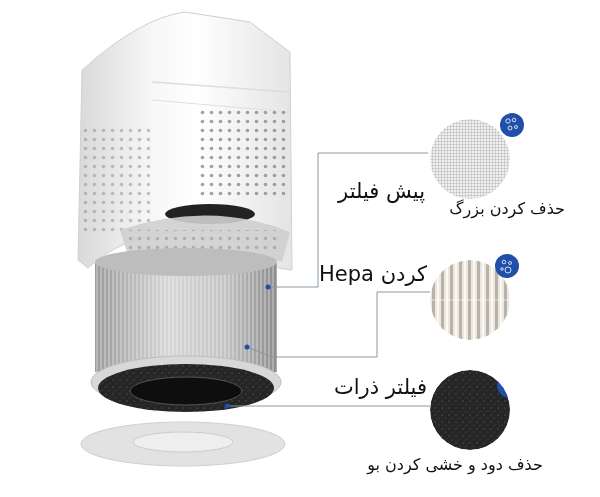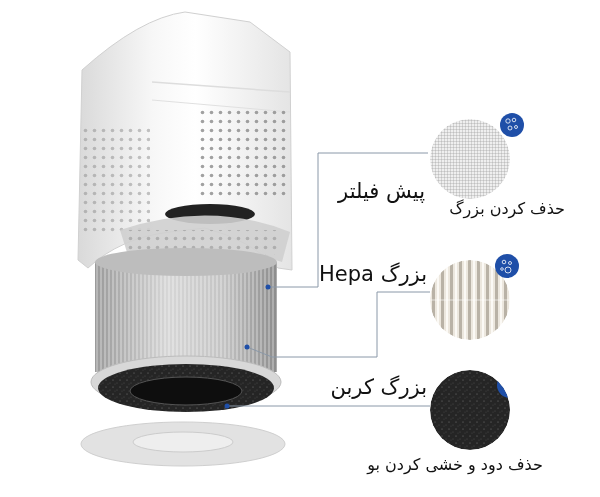--- a/index.html
+++ b/index.html
@@ -118,16 +118,16 @@
     <circle cx="504" cy="262" r="1.8" stroke="#fff" stroke-width="0.8" fill="none"></circle>
     <circle cx="510" cy="263" r="1.5" stroke="#fff" stroke-width="0.8" fill="none"></circle>
     <circle cx="508" cy="270" r="3" stroke="#fff" stroke-width="0.8" fill="none"></circle>
     <circle cx="502" cy="269" r="1.3" stroke="#fff" stroke-width="0.8" fill="none"></circle>
   </g>
 </svg>
 
 <div class="label title" style="left:320px; top:136px; width:105px; text-align:right;margin-top:43px;">پیش فیلتر</div>
 <div class="label sub" style="left:420px; top:199px; width:145px; text-align:right;">حذف کردن بزرگ</div>
 
-<div class="label title" style="left:315px; top:262px; width:112px; text-align:right;">بزرگ Hepa</div>
+<div class="label title" style="left:315px; top:262px; width:112px; text-align:right;">کردن Hepa</div>
 
-<div class="label title" style="left:320px; top:375px; width:107px; text-align:right;">بزرگ کربن</div>
+<div class="label title" style="left:320px; top:375px; width:107px; text-align:right;">فیلتر ذرات</div>
 <div class="label sub" style="left:350px; top:455px; width:210px; text-align:center;">حذف دود و خشی کردن بو</div>
 
 </body></html>

